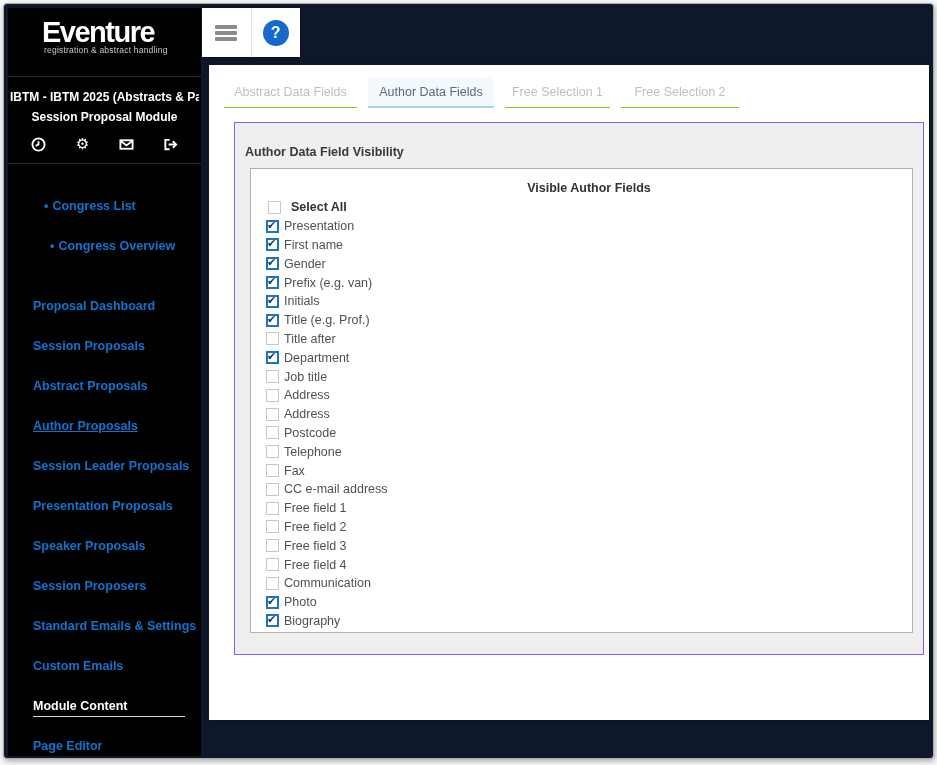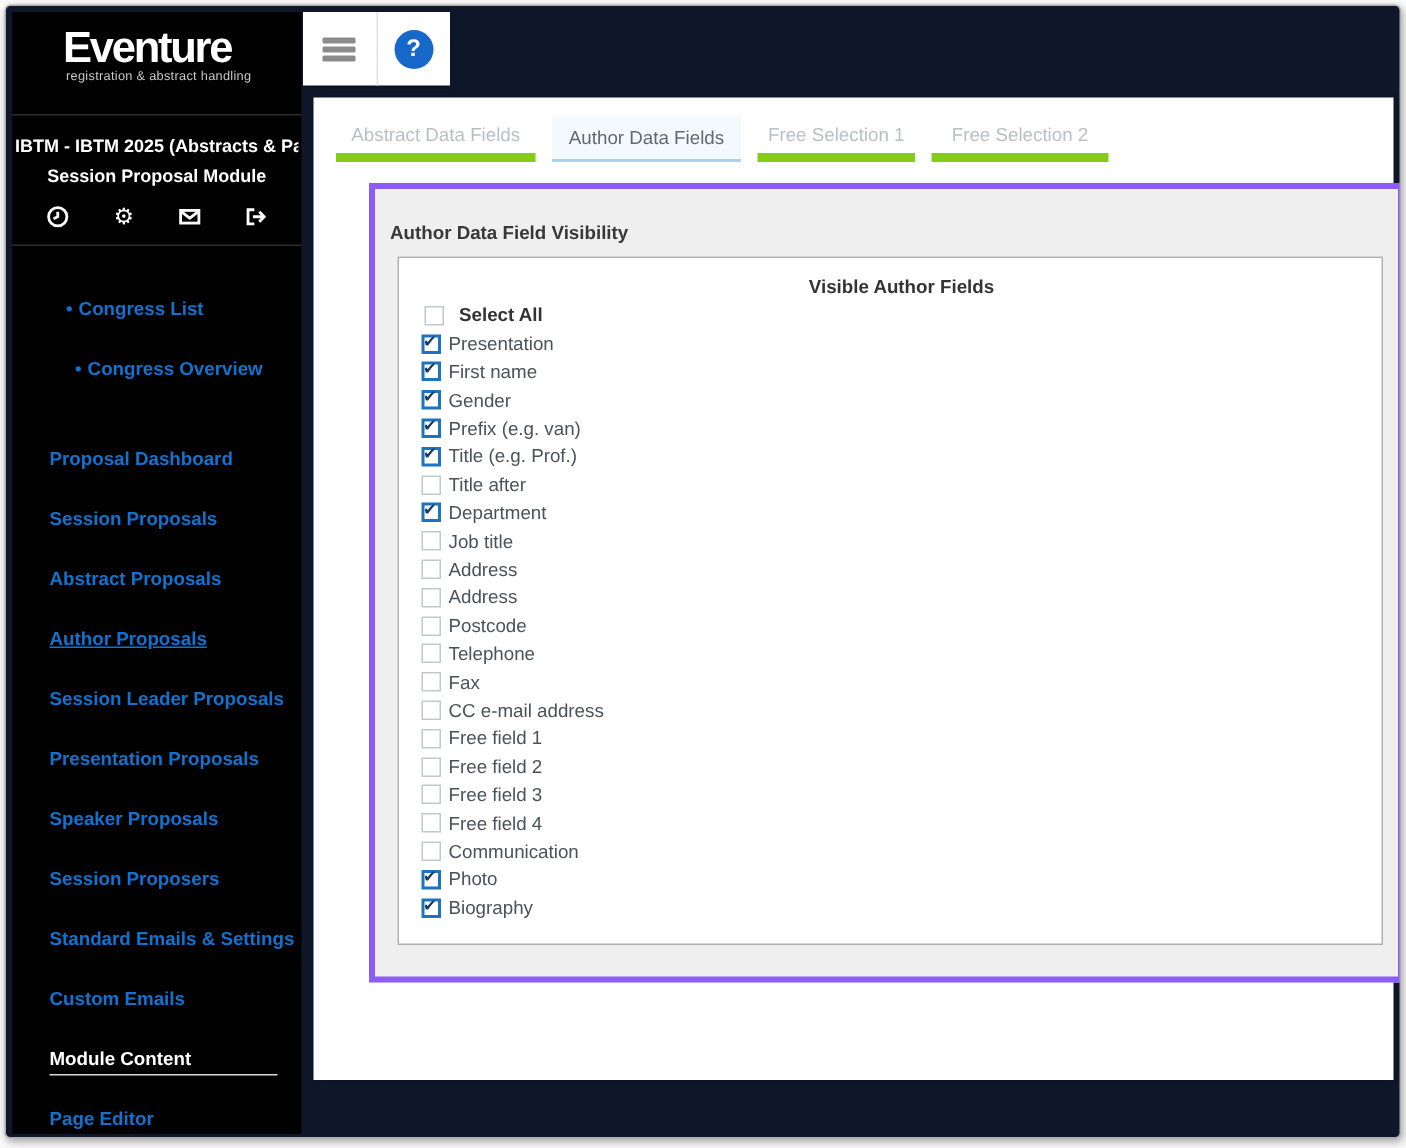--- a/index.html
+++ b/index.html
@@ -27,24 +27,24 @@
   
   .toolbar { position:absolute; left:198px; top:4px; width:98px; height:49px; background:#fff; box-shadow:0 1px 3px rgba(0,0,0,.3); display:flex; }
   .toolbar-cell { flex:1; display:flex; align-items:center; justify-content:center; }
   .toolbar-cell:first-child { border-right:1px solid #e4e4e4; }
   .hamburger { width:22px; height:16px; display:flex; flex-direction:column; justify-content:space-between; cursor:pointer; }
   .hamburger span { display:block; height:4px; background:#8b8b8b; border-radius:1px; }
   .help-btn { width:26px; height:26px; border-radius:50%; background:#1669c9; color:#fff; font-size:16px; font-weight:bold; display:flex; align-items:center; justify-content:center; cursor:pointer; }
   
   .card { position:absolute; left:205px; top:61px; right:4px; bottom:38px; background:#fff; box-shadow:0 0 4px rgba(0,0,0,.22); }
   .tabs { display:flex; gap:11px; padding:12px 0 0 15px; }
-  .tab { height:31px; display:flex; align-items:center; justify-content:center; font-size:12.5px; color:#b8c0c7; border-bottom:6px solid #84cc16; cursor:pointer; }
+  .tab { height:31px; display:flex; align-items:center; justify-content:center; font-size:12.5px; color:#b8c0c7; border-bottom:1px solid #84cc16; cursor:pointer; }
   .tab.t0 { width:133px; } .tab.t1 { width:126px; } .tab.t2 { width:105px; } .tab.t3 { width:118px; }
   .tab.active { background:#f3f9fc; color:#5f6a73; border-bottom:2px solid #abd4ec; font-weight:normal; }
-  .panel { position:absolute; left:25px; top:57px; width:690px; height:533px; background:#efefef; border:4px solid #8b5cf6;margin-left:12px; }
+  .panel { position:absolute; left:25px; top:57px; width:690px; height:533px; background:#efefef; border:1px solid #8b5cf6; }
   .panel-title { position:absolute; left:10px; top:22px; font-size:12.5px; font-weight:bold; color:#383838; }
   .fields-box { position:absolute; left:15px; top:45px; right:10px; bottom:21px; background:#fff; border:1px solid #b0b0b0; padding:12px 0 0 15px; overflow:hidden; }
   .fields-heading { font-size:12.5px; font-weight:bold; color:#333; line-height:15px; margin-bottom:2px;text-align:center; }
   .field-row { display:flex; align-items:center; height:18.8px; font-size:12.5px; color:#4a525a; cursor:pointer; }
   .field-row.select-all { padding-left:2px; font-weight:bold; color:#333; }
   .field-row.select-all .cb { margin-right:10px; }
   .cb { position:relative; width:13px; height:13px; background:#fff; border:1px solid #c3c8cc; margin-right:5px; flex:0 0 13px; }
   .cb.checked { border:2px solid #1e73be; }
   .cb.checked::after { content:"✔"; position:absolute; left:-1px; top:-3px; font-size:11px; line-height:13px; color:#16395c; }
 </style>
@@ -146,20 +146,24 @@
             <label class="field-row">
     <span class="cb checked"></span>
     <span class="lbl">Gender</span>
   </label>
             <label class="field-row">
     <span class="cb checked"></span>
     <span class="lbl">Prefix (e.g. van)</span>
   </label>
             <label class="field-row">
     <span class="cb checked"></span>
+    <span class="lbl">Initials</span>
+  </label>
+            <label class="field-row">
+    <span class="cb checked"></span>
     <span class="lbl">Title (e.g. Prof.)</span>
   </label>
             <label class="field-row">
     <span class="cb"></span>
     <span class="lbl">Title after</span>
   </label>
             <label class="field-row">
     <span class="cb checked"></span>
     <span class="lbl">Department</span>
   </label>

